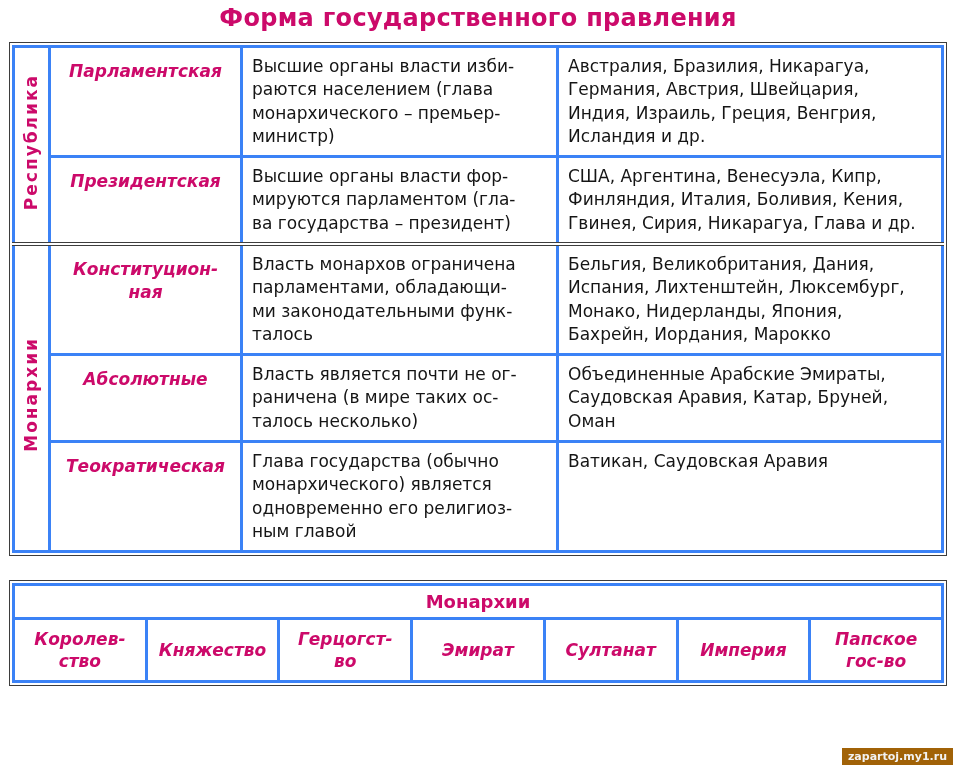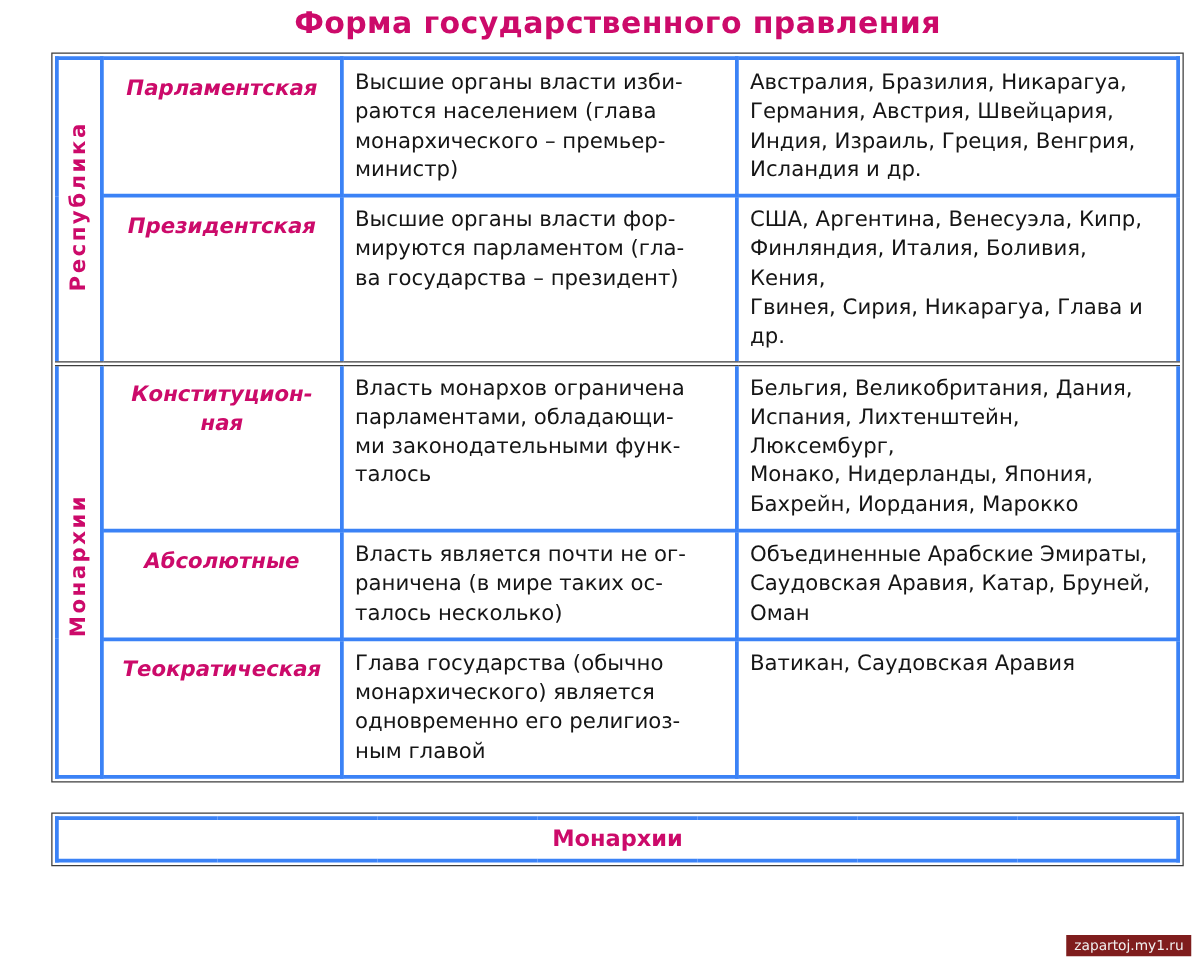--- a/index.html
+++ b/index.html
@@ -5,21 +5,21 @@
   * { box-sizing: border-box; }
   html, body { margin: 0; padding: 0; }
   body {
     width: 956px; height: 768px;
     background: #ffffff;
     font-family: "DejaVu Sans", "Liberation Sans", sans-serif;
     color: #151515;
     position: relative;
     overflow: hidden;
   }
-  .page { padding: 0 9px 0; margin-left: 32px; }
+  .page { padding: 0 9px 0; }
   .page-title {
     text-align: center;
     color: #cc0a6a;
     font-size: 24px;
     font-weight: bold;
     margin: 4px 0 10px;
     letter-spacing: 0.3px;
   }
   .frame { border: 1px solid #3d3d3d; padding: 2px; background: #fff; }
   .mon-frame { margin-top: 24px; }
@@ -57,22 +57,22 @@
     padding: 8px 4px; font-size: 17px; line-height: 1.3;
     white-space: pre-line; height: 56px;
   }
   .mon td.mdata {
     padding: 8px 10px; font-size: 17px; line-height: 1.4;
     vertical-align: top; white-space: pre-line; height: 92px;
   }
 
   .watermark {
     position: absolute; right: 3px; bottom: 3px;
-    background: #7f1d1d; color: #f2f2f2;
-    font-size: 11px; font-weight: normal;
+    background: #a16207; color: #f2f2f2;
+    font-size: 11px; font-weight: bold;
     padding: 2px 6px;
   }
 </style>
 </head>
 <body>
 
 <div class="page">
 
   <div class="page-title">Форма государственного правления</div>
 
@@ -143,19 +143,31 @@
     </tbody>
       </table>
   </div>
 
   <div class="frame mon-frame">
     <table class="mon">
       <tbody>
           <tr>
         <th class="mtitle" colspan="7">Монархии</th>
       </tr>
+      <tr>
+        <td class="mhead">Королев-
+ство</td>
+        <td class="mhead">Княжество</td>
+        <td class="mhead">Герцогст-
+во</td>
+        <td class="mhead">Эмират</td>
+        <td class="mhead">Султанат</td>
+        <td class="mhead">Империя</td>
+        <td class="mhead">Папское
+гос-во</td>
+      </tr>
     </tbody>
       </table>
   </div>
 
 </div>
 
 <div class="watermark">zapartoj.my1.ru</div>
 
 </body></html>

